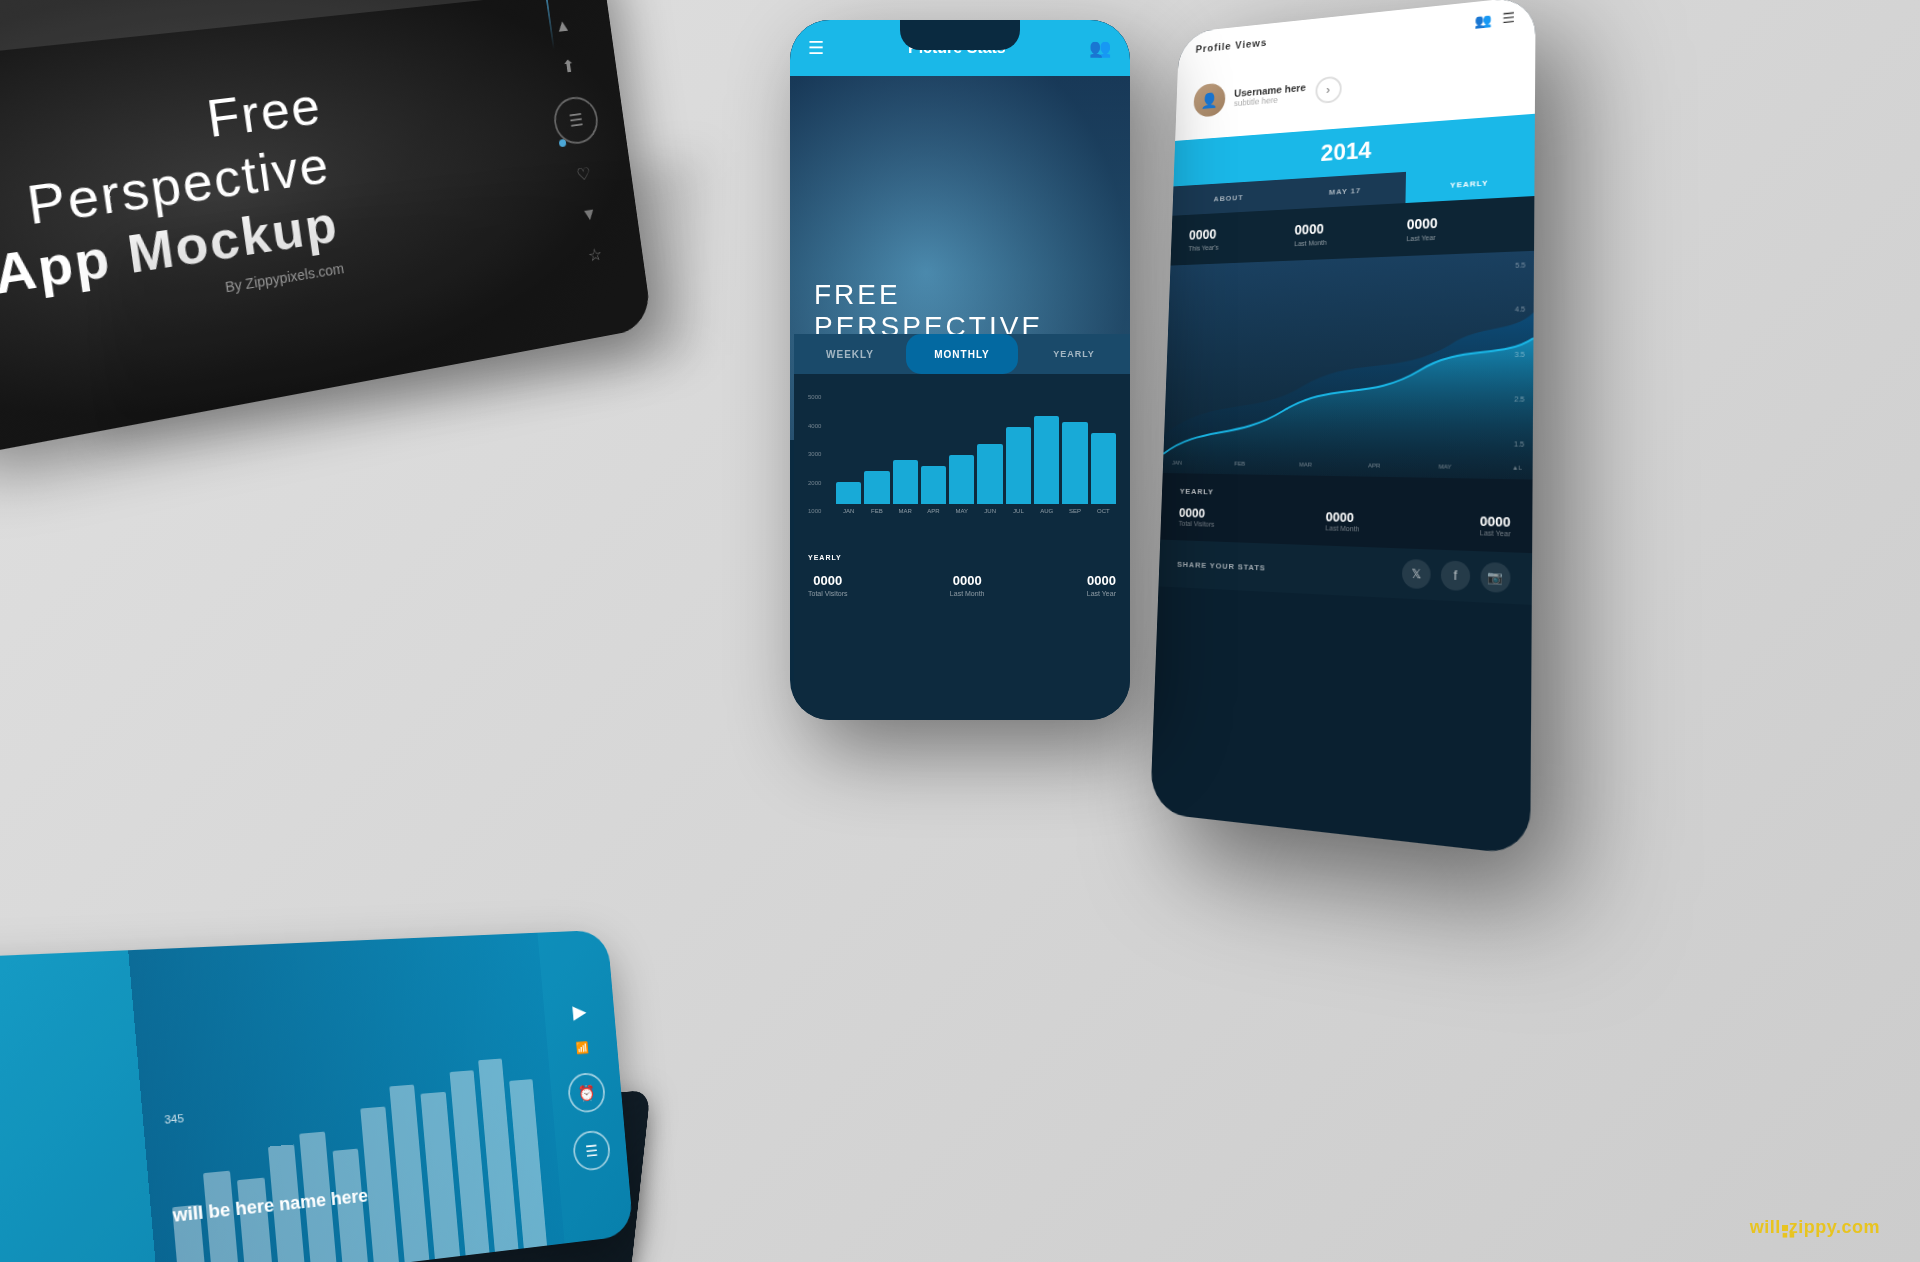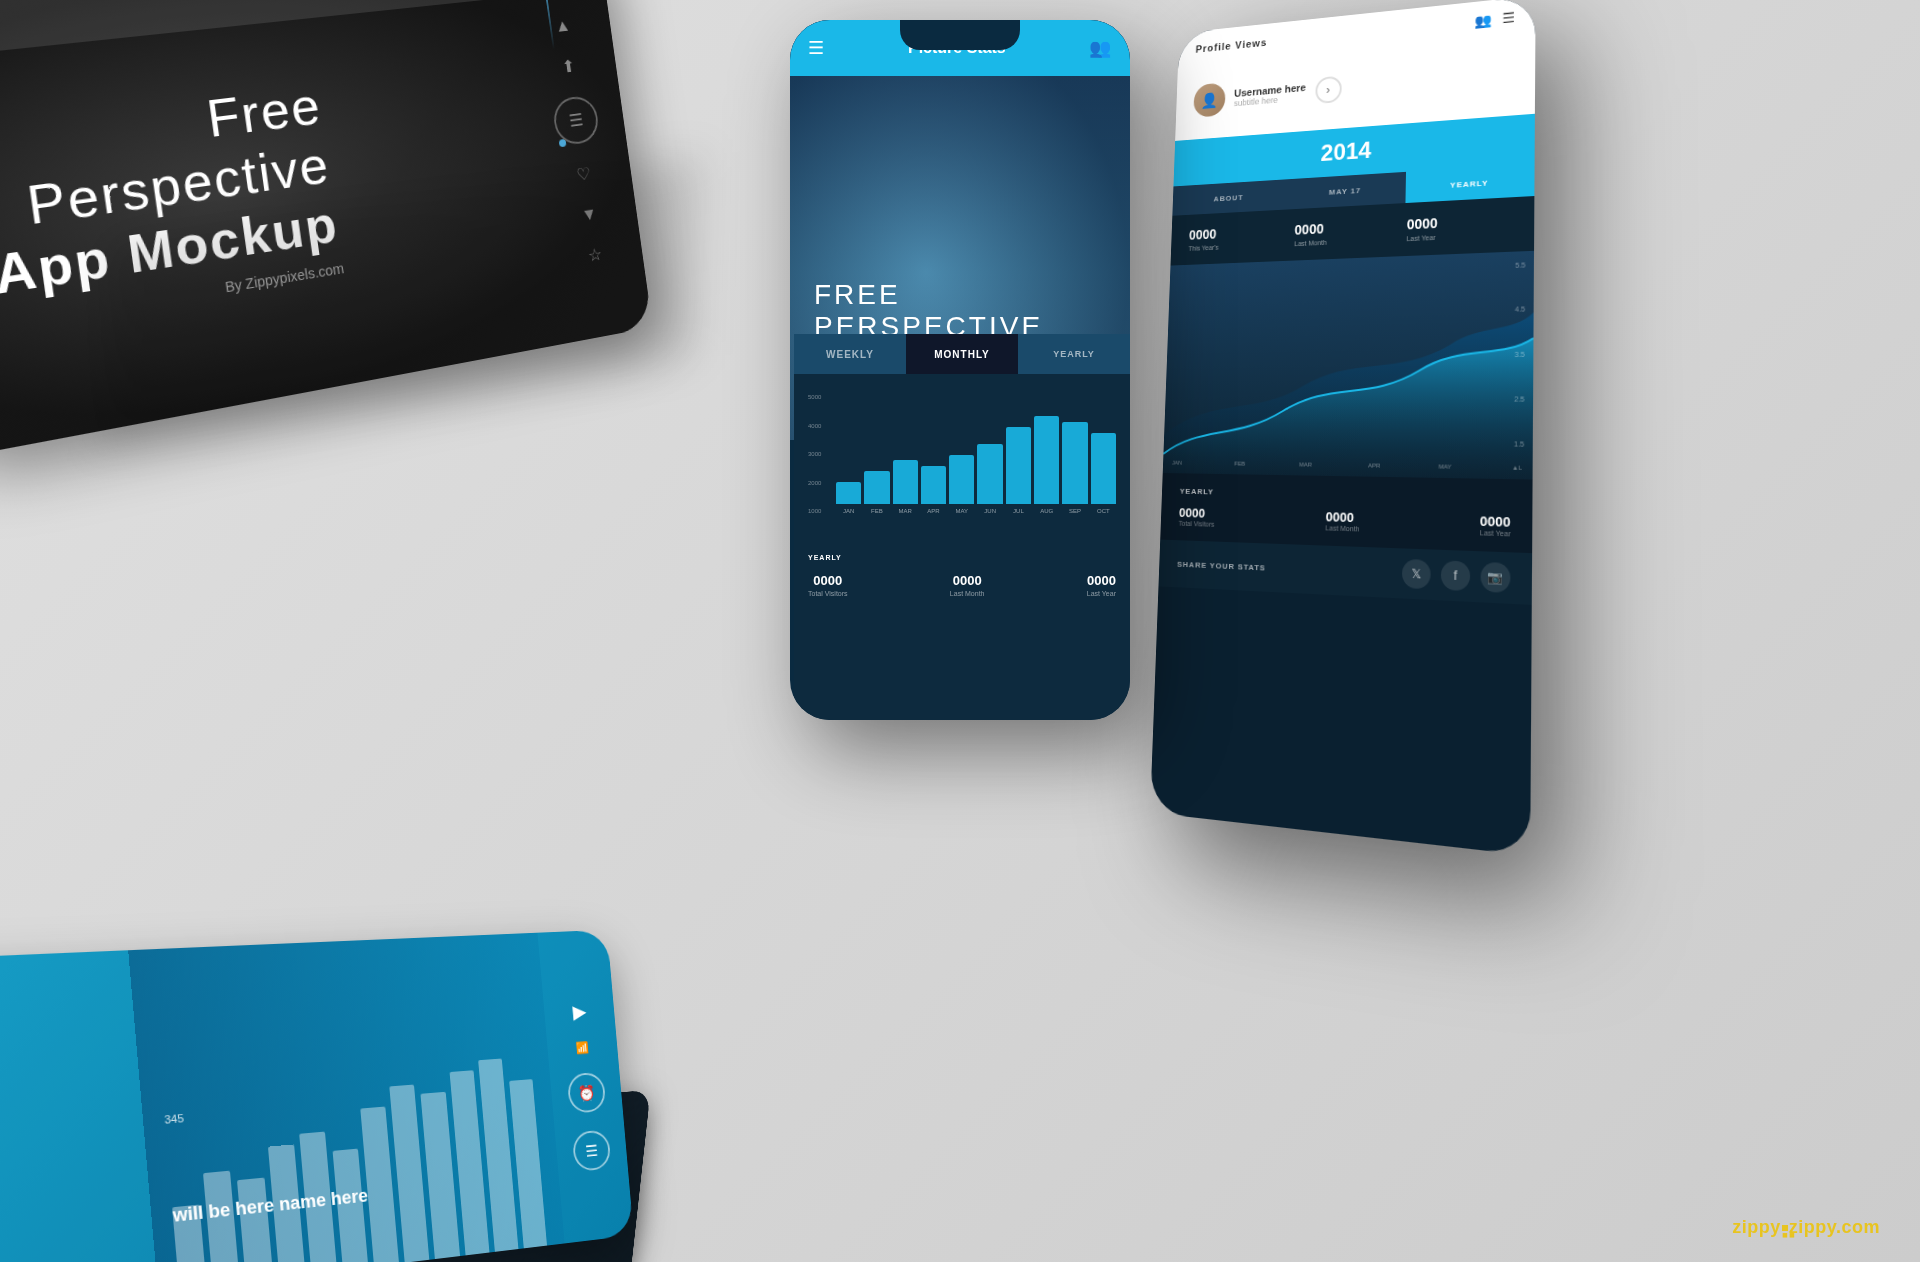--- a/index.html
+++ b/index.html
@@ -327,22 +327,23 @@
       flex: 1;
       display: flex;
       align-items: center;
       justify-content: center;
       font-size: 10px;
       font-weight: 700;
       letter-spacing: 1px;
       color: rgba(255,255,255,0.6);
     }
     .phone-center .tab.active {
-      background: #0f172a;
-      color: white;
+      background: #0369a1;
+      color: white;
+      border-radius: 15px;
     }
     .phone-center .chart-area {
       padding: 10px 14px;
       height: 180px;
       position: relative;
     }
     
     .bar-chart-mini {
       display: flex;
       align-items: flex-end;
@@ -847,14 +848,14 @@
     <span class="share-label">SHARE YOUR STATS</span>
     <div class="share-icons">
       <div class="si">𝕏</div>
       <div class="si">f</div>
       <div class="si">📷</div>
     </div>
   </div>
 </div>
 
 <div class="branding">
-  <span class="zippy">zippy</span><span class="separator">▪▪</span><span class="pixels">zippy.com</span>
+  <span class="zippy">will</span><span class="separator">▪▪</span><span class="pixels">zippy.com</span>
 </div>
 
 </body></html>

